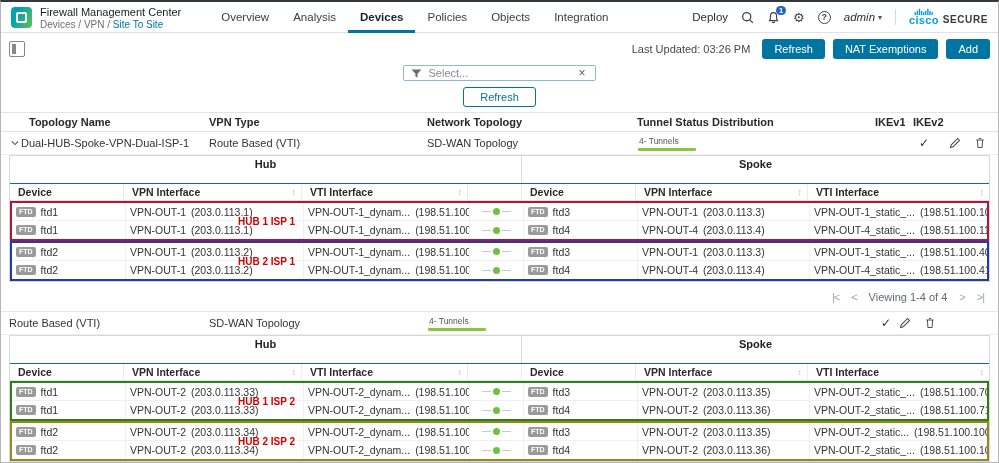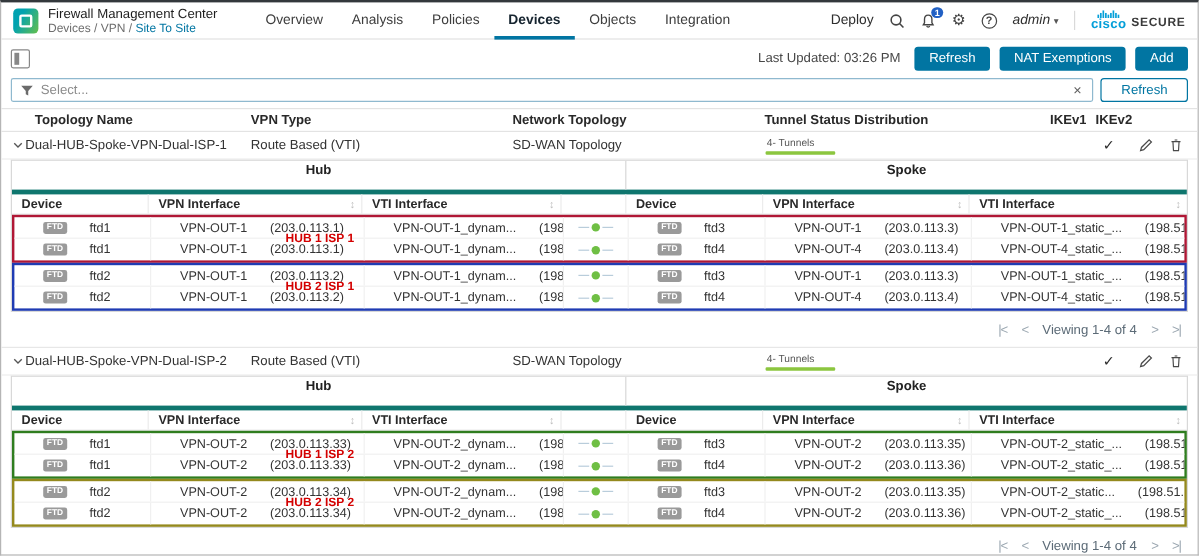--- a/index.html
+++ b/index.html
@@ -38,21 +38,21 @@
   
   .toolbar { display:flex; align-items:center; padding:6px 8px 4px; }
   .panel-toggle { width:16px; height:16px; border:1px solid #878787; border-radius:2px; position:relative; cursor:pointer; background:#fff; }
   .panel-toggle::before { content:""; position:absolute; left:2px; top:2px; bottom:2px; width:4px; background:#878787; }
   .toolbar-right { margin-left:auto; display:flex; align-items:center; gap:8px; }
   .last-updated { color:#474747; margin-right:4px; }
   .btn { background:#0175a2; color:#fff; border:none; border-radius:3px; font-size:11px; padding:4px 12px;
          font-family:inherit; cursor:pointer; }
 
   
-  .filterbar { display:flex; align-items:center; gap:6px; padding:2px 8px 5px; }
+  .filterbar { display:flex; align-items:center; gap:6px; padding:2px 8px 5px;flex-direction:column; }
   .select-box { flex:1; display:flex; align-items:center; gap:6px; border:1px solid #8fb9cf; border-radius:2px;
                 height:20px; padding:0 7px; background:#fff; }
   .select-input { flex:1; border:none; outline:none; font-size:11px; font-family:inherit; color:#333; background:transparent; }
   .select-input::placeholder { color:#8b8b8b; }
   .clear-x { color:#5f5f5f; font-size:12px; cursor:pointer; padding:0 2px; }
   .btn-outline { background:#fff; color:#0175a2; border:1px solid #0175a2; border-radius:3px; font-size:11px;
                  padding:3px 16px; font-family:inherit; cursor:pointer; }
 
   
   .maingrid { display:grid; grid-template-columns:200px 218px 210px 238px 38px 44px 1fr; align-items:center; }
@@ -64,32 +64,32 @@
   .plain-cell { padding-left:8px; white-space:nowrap; overflow:hidden; }
   .tunnel-cell { padding-left:9px; display:flex; flex-direction:column; gap:2px; justify-content:space-between; }
   .tunnel-label { font-size:8.5px; color:#555; padding-left:1px; }
   .tunnel-bar { width:58px; height:3px; background:#8cc63f; border-radius:1px; }
   .check { font-size:12px; color:#2b2b2b; padding-left:14px; }
   .actions { display:flex; justify-content:flex-end; gap:13px; padding-right:13px; }
   .act-ic { cursor:pointer; display:flex; align-items:center; }
 
   
   .nested { margin:0 8px; border:1px solid #d8d8d8; background:#fff; }
-  .hs-hdr { display:grid; grid-template-columns:512px 1fr; height:28px; border-bottom:4px solid #0f766e; }
+  .hs-hdr { display:grid; grid-template-columns:512px 1fr; height:28px; border-bottom:1px solid #0f766e; }
   .hs-hdr > div { text-align:center; font-weight:bold; font-size:11px; line-height:16px; border-right:1px solid #d8d8d8; color:#222; }
   .hs-hdr > div:last-child { border-right:none; }
   .subgrid { display:grid; grid-template-columns:114px 178px 166px 54px 114px 172px 1fr; }
   .sub-thead { height:17px; border-bottom:1px solid #e3e3e3; }
   .sub-thead > div { padding-left:8px; border-right:1px solid #ececec; font-size:10.5px; font-weight:bold;
                      color:#292929; display:flex; align-items:center; gap:4px; overflow:hidden; }
   .sub-thead > div:last-child { border-right:none; }
   .sort-ic { color:#bdbdbd; font-size:9px; margin-left:auto; margin-right:5px; font-weight:normal; }
   .trow { height:18px; border-bottom:1px solid #f0f0f0; }
-  .trow > div { display:flex; align-items:center; padding-left:24px; border-right:1px solid #f0f0f0;
-                font-size:10.5px; color:#333; gap:19px; overflow:hidden; white-space:nowrap; }
+  .trow > div { display:flex; align-items:center; padding-left:4px; border-right:1px solid #f0f0f0;
+                font-size:10.5px; color:#333; gap:5px; overflow:hidden; white-space:nowrap; }
   .trow > div:last-child { border-right:none; }
   .trow:last-child { border-bottom:none; }
   .ftd { background:#9a9a9a; color:#fff; font-size:7px; font-weight:bold; border-radius:2px; padding:1px 3px;
          line-height:8px; flex:none; }
   .status-cell { justify-content:center !important; padding-left:0 !important; gap:0 !important; }
   .sline { width:9px; height:1px; background:#b9cddb; }
   .sdot { width:7px; height:7px; border-radius:50%; background:#6fbf44; margin:0 2px; flex:none; }
 
   
   .group { border:2px solid #000; position:relative; }
@@ -111,22 +111,22 @@
     </div>
   <div>
     <div class="app-title">Firewall Management Center</div>
     <div class="crumb">
       <span>Devices / VPN / </span><span class="cur">Site To Site</span>
     </div>
   </div>
   <div class="nav">
     <div class="nav-item">Overview</div>
     <div class="nav-item">Analysis</div>
+    <div class="nav-item active">Devices</div>
     <div class="nav-item">Policies</div>
-    <div class="nav-item active">Devices</div>
     <div class="nav-item">Objects</div>
     <div class="nav-item">Integration</div>
   </div>
   <div class="hdr-right">
     <span class="deploy">Deploy</span>
     <span class="hicon">
       <svg width="13" height="13" viewBox="0 0 16 16">
           <circle cx="7" cy="7" r="5" fill="none" stroke="#444" stroke-width="1.6"></circle>
           <line x1="10.6" y1="10.6" x2="14.6" y2="14.6" stroke="#444" stroke-width="1.6"></line>
         </svg>
@@ -391,26 +391,20 @@
 
 <div class="pager sep">
   <span class="pg-ic">|&lt;</span>
   <span class="pg-ic">&lt;</span>
   <span>Viewing 1-4 of 4</span>
   <span class="pg-ic">&gt;</span>
   <span class="pg-ic">&gt;|</span>
 </div>
 
 <div class="topo-row maingrid">
-  <div class="topo-name">
-    <svg width="10" height="10" viewBox="0 0 16 16">
-        <path d="M3 5.5 L8 10.5 L13 5.5" fill="none" stroke="#555" stroke-width="1.8"></path>
-      </svg>
-    <span>Dual-HUB-Spoke-VPN-Dual-ISP-2</span>
-  </div>
   <div class="plain-cell">Route Based (VTI)</div>
   <div class="plain-cell">SD-WAN Topology</div>
   <div class="tunnel-cell">
     <span class="tunnel-label">4- Tunnels</span>
     <span class="tunnel-bar"></span>
   </div>
   <div></div>
   <div class="check">✓</div>
   <div class="actions">
     <span class="act-ic">

